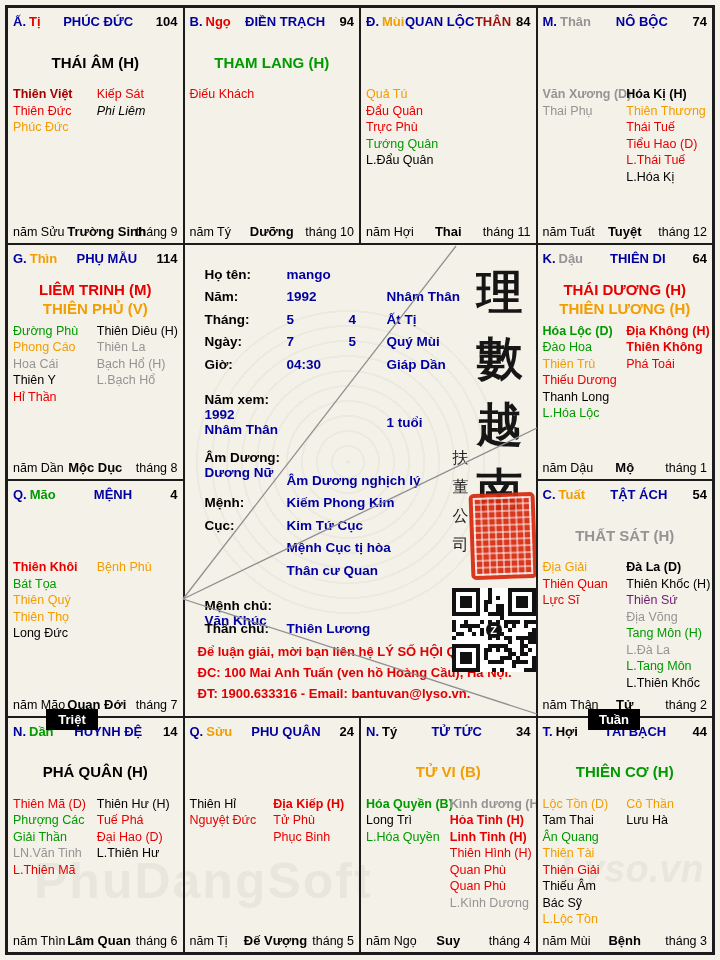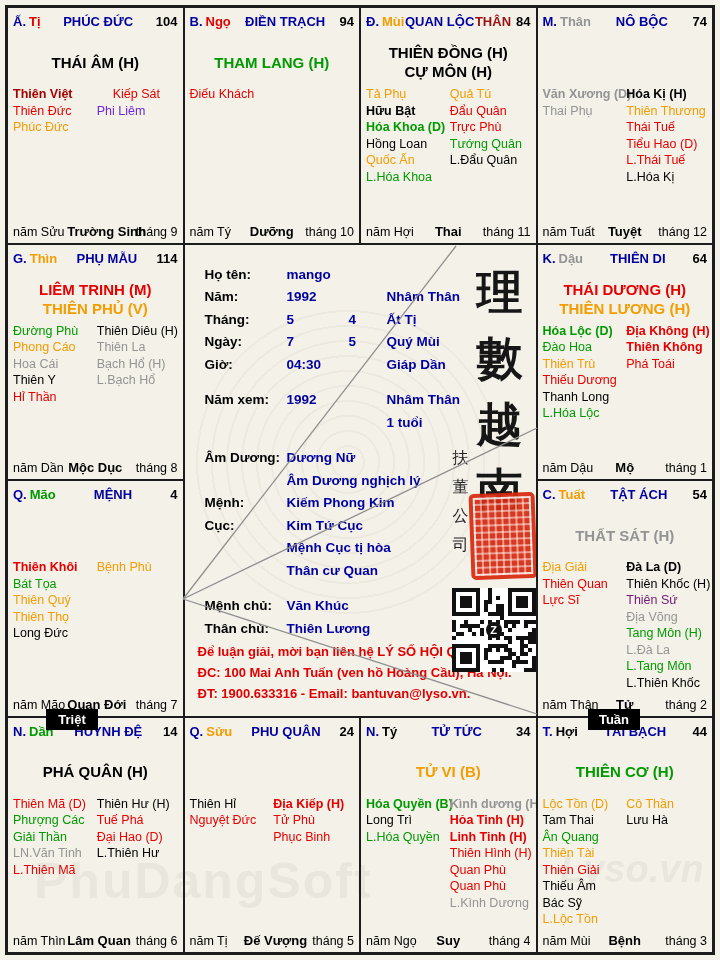--- a/index.html
+++ b/index.html
@@ -26,21 +26,21 @@
   .col{width:50%;white-space:nowrap;}
   .pfoot{position:absolute;bottom:4px;left:5px;right:5px;display:flex;align-items:baseline;
          font-size:12.5px;white-space:nowrap;}
   .fyear{width:33%;}
   .fstage{width:34%;text-align:center;font-weight:bold;font-size:13px;}
   .fmonth{width:33%;text-align:right;}
   
   .cbody{position:absolute;inset:0;}
   .cinfo{position:absolute;left:20px;top:22px;right:4px;}
   .crow{display:flex;height:22.5px;font-size:13.5px;font-weight:bold;align-items:baseline;}
-  .crow.g{margin-top:13px;}
+  .crow.g{margin-top:13px;flex-direction:column;}
   .cl{width:82px;color:#000;white-space:nowrap;}
   .cv1{width:62px;color:#0000a0;white-space:nowrap;}
   .cv2{width:38px;color:#0000a0;}
   .cv3{flex:1;color:#0000a0;white-space:nowrap;}
   .notice{position:absolute;left:13px;bottom:12px;right:2px;font-size:13px;font-weight:bold;
           color:#e00000;line-height:21px;white-space:nowrap;}
   .calli{position:absolute;left:288px;top:14px;width:54px;text-align:center;
          font-family:"DejaVu Serif","Liberation Serif",serif;color:#161616;}
   .calli .char{font-size:46px;line-height:66px;font-weight:bold;}
   .calli-side{position:absolute;left:266px;top:198px;width:20px;text-align:center;
@@ -85,22 +85,22 @@
       <div class="mains">
           <div style="color: rgb(0, 0, 0); font-weight: bold;">THÁI ÂM (H)</div>
         </div>
       <div class="cols">
           <div class="col">
             <div style="color: rgb(165, 0, 0); font-weight: bold;">Thiên Việt</div>
             <div style="color: rgb(230, 0, 0);">Thiên Đức</div>
             <div style="color: rgb(242, 157, 0);">Phúc Đức</div>
           </div>
           <div class="col">
-            <div style="color: rgb(230, 0, 0); margin-left: 16px;">Kiếp Sát</div>
-            <div style="color: #6d28d9;">Phi Liêm</div>
+            <div style="color: rgb(230, 0, 0);">Kiếp Sát</div>
+            <div style="color: #000000; font-style: italic;">Phi Liêm</div>
           </div>
         </div>
       <div class="pfoot">
         <span class="fyear">năm Sửu</span>
         <span class="fstage">Trường Sinh</span>
         <span class="fmonth">tháng 9</span>
       </div>
     </div>
 
     <div class="cell">
@@ -127,33 +127,21 @@
     </div>
 
     <div class="cell">
       <div class="phead">
         <span class="stem">Đ.</span>
         <span class="branch" style="color: rgb(242, 157, 0);">Mùi</span>
         <span class="pname">QUAN LỘC</span>
         <span class="pextra">THÂN</span>
         <span class="pnum">84</span>
       </div>
-      <div class="mains">
-          <div style="color: rgb(0, 0, 0); font-weight: bold;">THIÊN ĐỒNG (H)</div>
-          <div style="color: rgb(0, 0, 0); font-weight: bold;">CỰ MÔN (H)</div>
-        </div>
-      <div class="cols">
-          <div class="col">
-            <div style="color: rgb(242, 157, 0);">Tả Phụ</div>
-            <div style="color: rgb(0, 0, 0); font-weight: bold;">Hữu Bật</div>
-            <div style="color: rgb(0, 154, 0); font-weight: bold;">Hóa Khoa (D)</div>
-            <div style="color: rgb(0, 0, 0);">Hồng Loan</div>
-            <div style="color: rgb(242, 157, 0);">Quốc Ấn</div>
-            <div style="color: rgb(0, 154, 0);">L.Hóa Khoa</div>
-          </div>
+      <div class="cols">
           <div class="col">
             <div style="color: rgb(242, 157, 0);">Quả Tú</div>
             <div style="color: rgb(230, 0, 0);">Đẩu Quân</div>
             <div style="color: rgb(230, 0, 0);">Trực Phù</div>
             <div style="color: rgb(0, 154, 0);">Tướng Quân</div>
             <div style="color: rgb(0, 0, 0);">L.Đẩu Quân</div>
           </div>
         </div>
       <div class="pfoot">
         <span class="fyear">năm Hợi</span>

